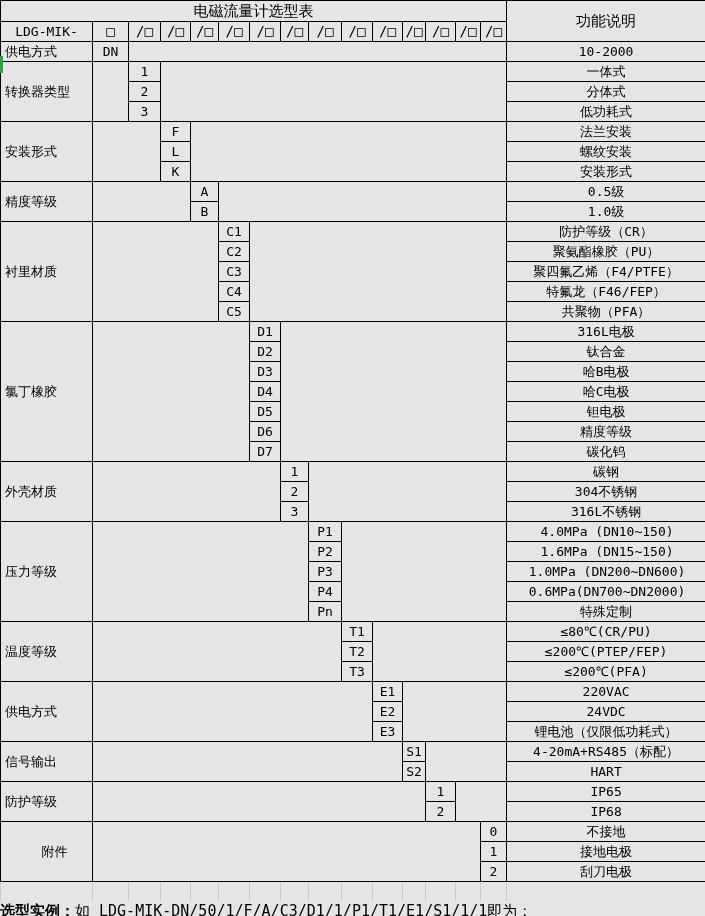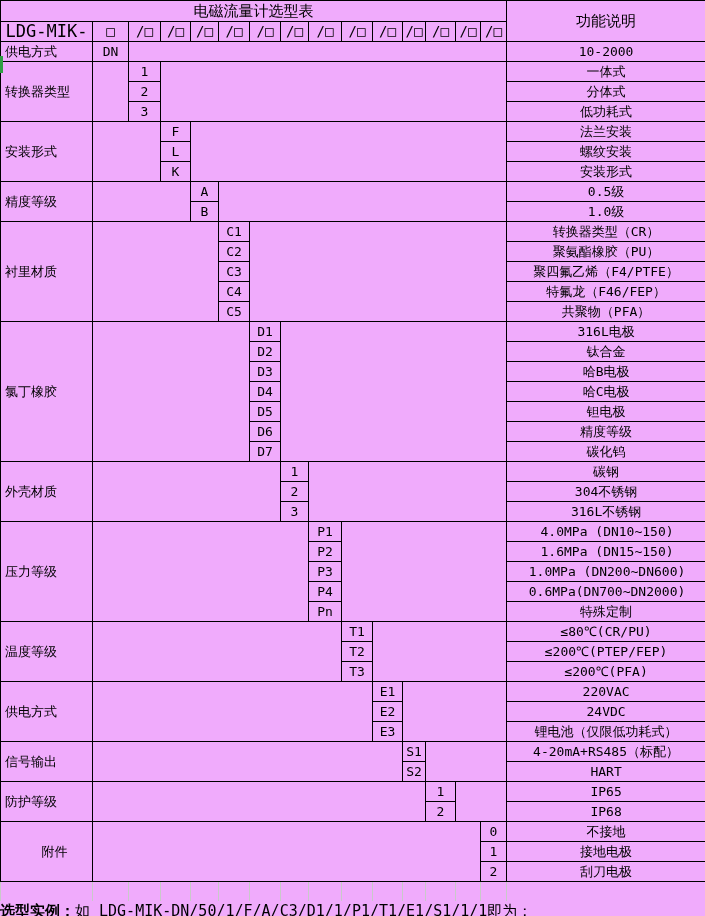--- a/index.html
+++ b/index.html
@@ -1,25 +1,25 @@
 <!DOCTYPE html>
 <html><head>
 <meta charset="utf-8">
 <style>
   html,body{margin:0;padding:0;background:#ffffff;}
-  .page{position:relative;width:705px;height:916px;background:#f0abfc;overflow:hidden;
+  .page{position:relative;width:705px;height:916px;background:#e5e5e5;overflow:hidden;
         font-family:"DejaVu Sans Mono","Liberation Mono",monospace;color:#000;}
   table{border-collapse:collapse;table-layout:fixed;width:705px;}
   td{border:1px solid #000;padding:0;margin:0;height:19px;text-align:center;
      vertical-align:middle;overflow:hidden;white-space:nowrap;
      font-size:13px;line-height:17px;}
   tr.r-title td{height:20px;}
   td.title{font-size:15px;}
   td.funchdr{font-size:15px;}
-  td.model{font-size:17px;}
+  td.model{font-size:13px;}
   td.box-cell{font-size:14px;}
   td.label{text-align:left;padding-left:4px;}
   td.label.center{text-align:center;padding-left:16px;}
   td.desc.left{text-align:center;padding-left:2px;}
   tr.ghost td{border:1px solid #c9c9c9;border-top:1px solid #000;border-bottom:none;}
   .green-mark{position:absolute;left:0;top:56px;width:3px;height:17px;z-index:3;}
   .example{width:705px;padding-top:1px;font-size:15px;line-height:19px;}
   .example .bold{font-weight:bold;}
   .ex-line{white-space:nowrap;overflow:hidden;}
 </style>
@@ -115,21 +115,21 @@
         </tr>
         <tr>
           <td class="code">B</td>
           <td class="desc">1.0级</td>
         </tr>
         <tr>
           <td class="label" rowspan="5">衬里材质</td>
           <td class="filler" colspan="4" rowspan="5"></td>
           <td class="code">C1</td>
           <td class="filler" colspan="9" rowspan="5"></td>
-          <td class="desc">转换器类型（CR）</td>
+          <td class="desc">防护等级（CR）</td>
         </tr>
         <tr>
           <td class="code">C2</td>
           <td class="desc">聚氨酯橡胶（PU）</td>
         </tr>
         <tr>
           <td class="code">C3</td>
           <td class="desc">聚四氟乙烯（F4/PTFE）</td>
         </tr>
         <tr>

